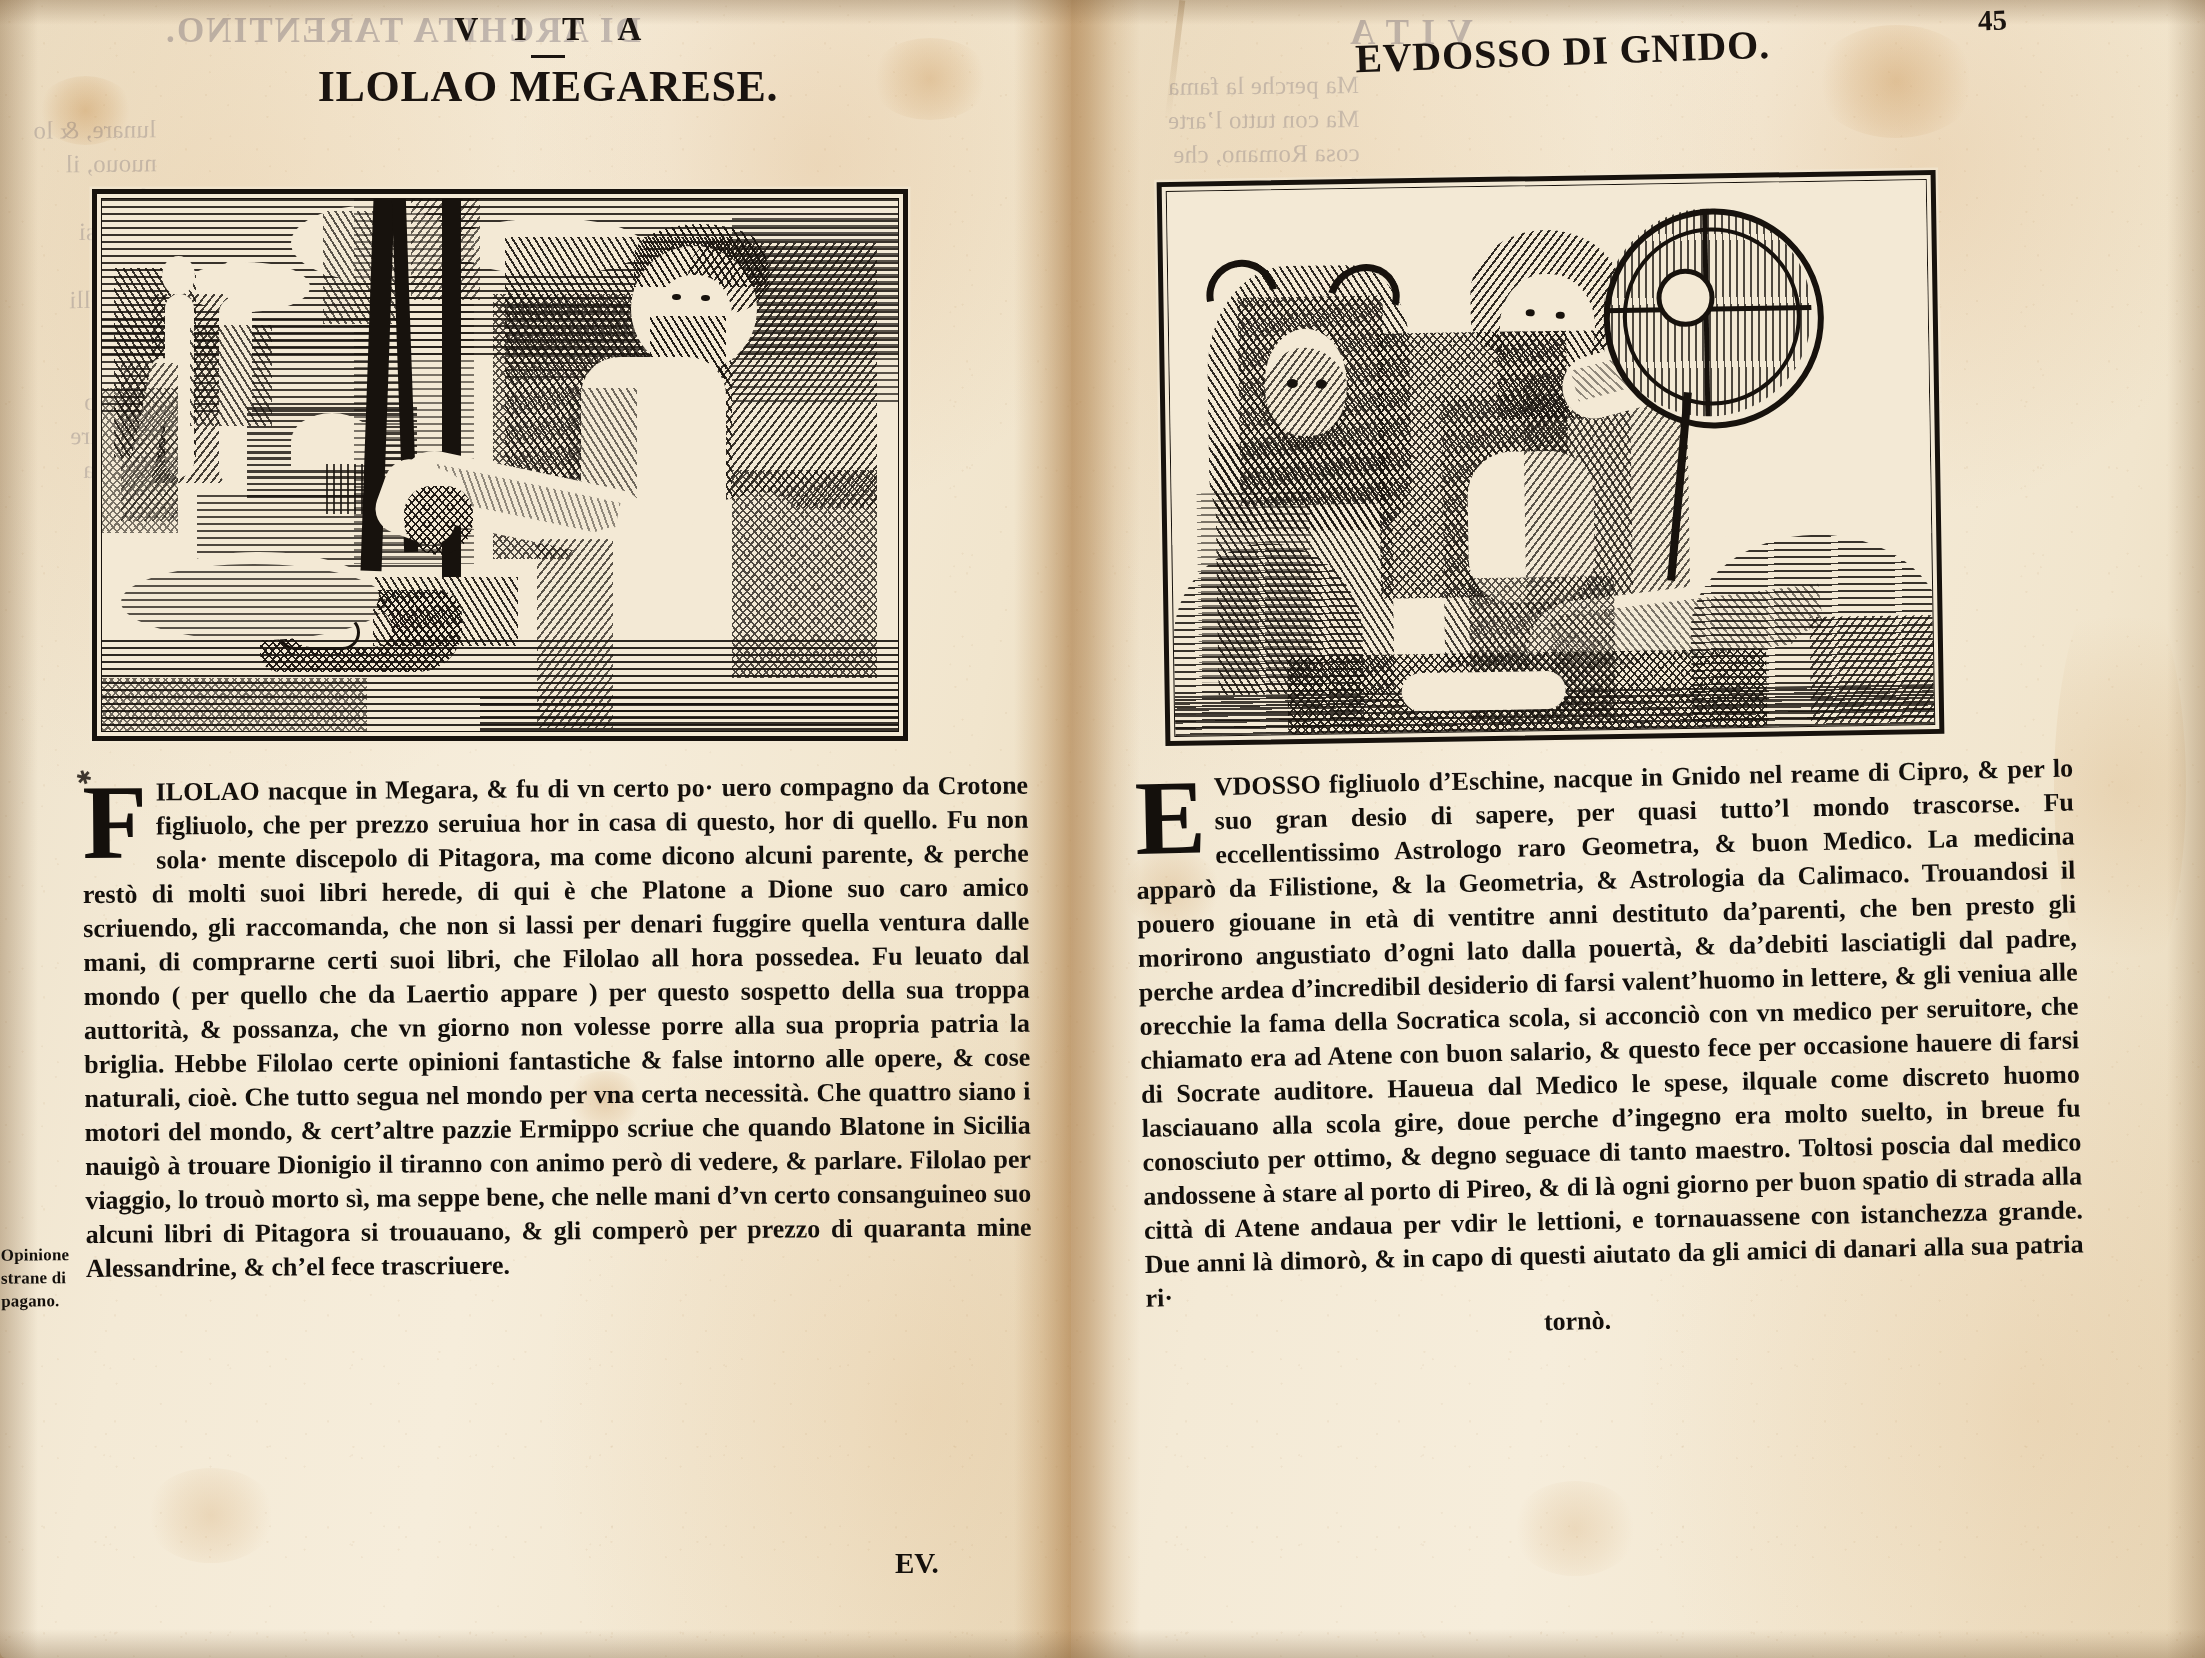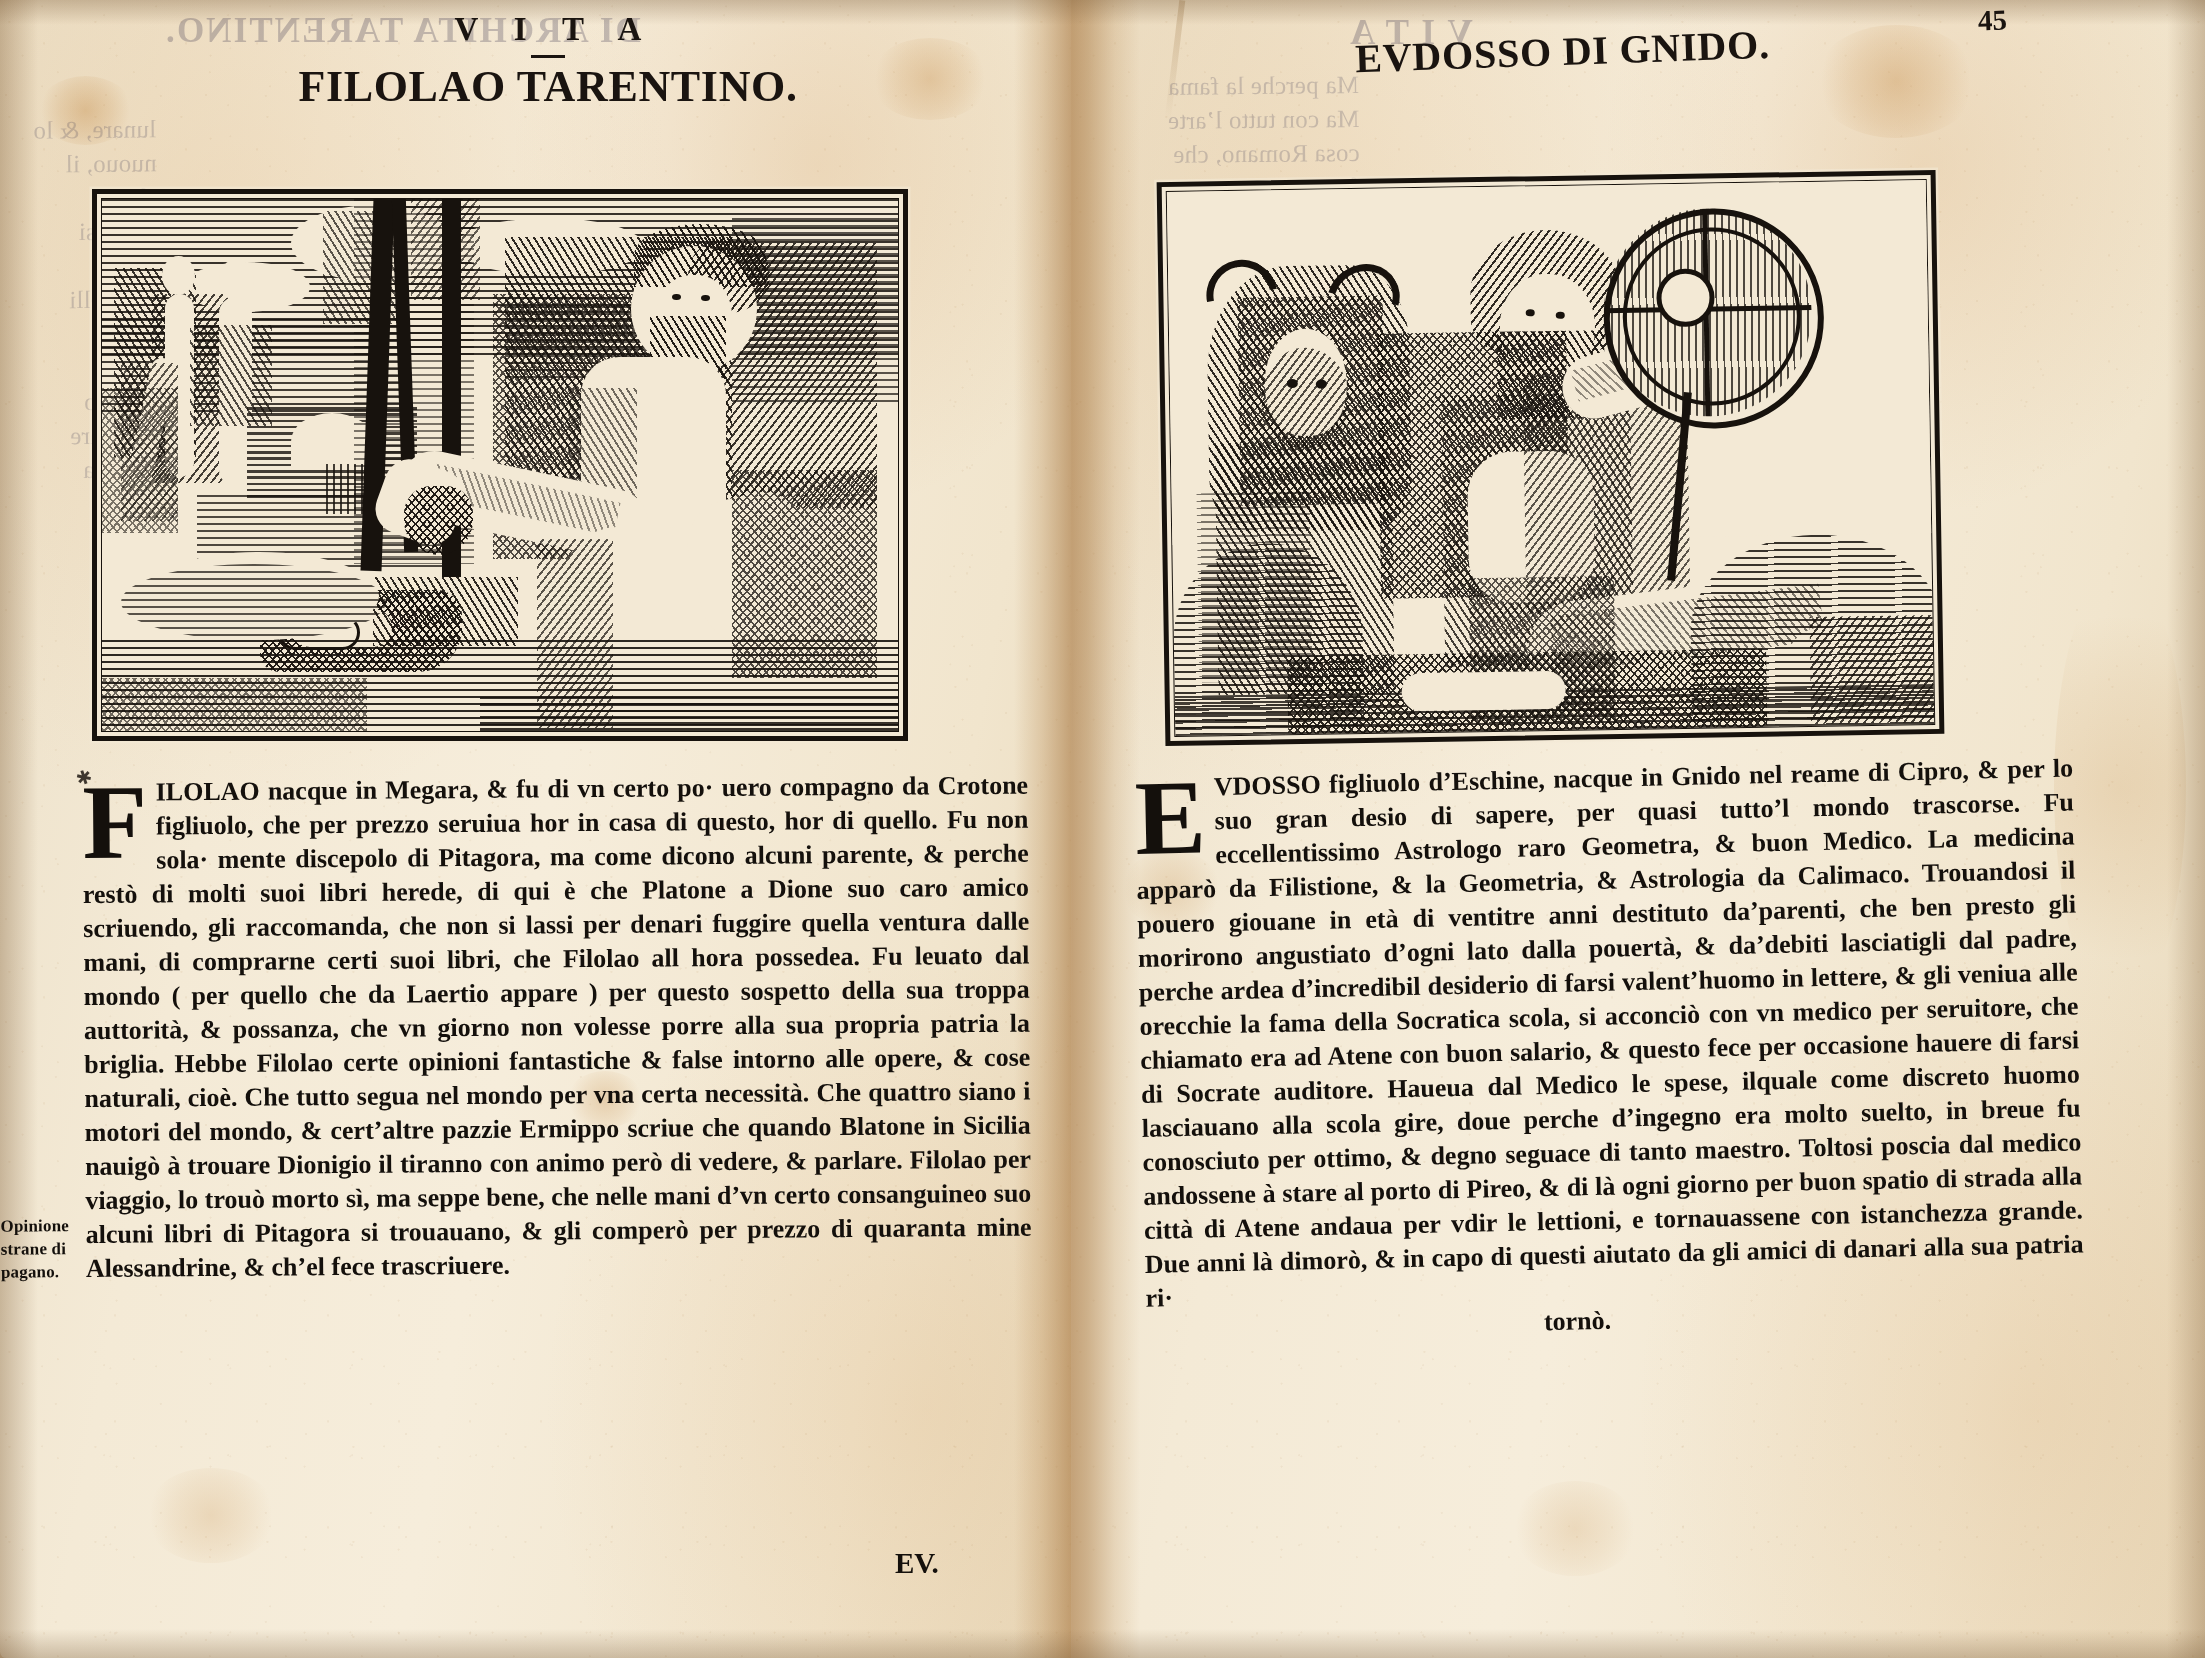--- a/index.html
+++ b/index.html
@@ -309,21 +309,21 @@
 chica, &amp; le
 le Piramidi</div>
 
   <div class="inkblot" style="left:76px;top:766px;">✱</div>
 
   <div class="page page-left">
 
     <div class="runhead" style="position:absolute;left:50px;top:11.3px;width:832px;">
       <div class="vita-word">V I T A</div>
       <div class="vita-rule"></div>
-      <div class="vita-sub">FILOLAO TARENTINO.</div>
+      <div class="vita-sub">ILOLAO MEGARESE.</div>
     </div>
 
     <div class="cut-frame" style="left:10px;top:189px;width:806px;height:542px;">
       <div class="cut-inner">
         <div class="cut-art">
 
           <div class="hatch-h" style="left:0;top:0;width:806px;height:158px;opacity:.85;"></div>
           <div class="blank" style="left:189px;top:6.3px;width:164px;height:76px;border-radius:50%;"></div>
           <div class="blank" style="left:353px;top:19px;width:189px;height:57px;border-radius:50%;"></div>
           <div class="blank" style="left:82px;top:63px;width:126px;height:50px;border-radius:50%;"></div>
@@ -391,21 +391,21 @@
           <div class="blank" style="left:38px;top:353px;width:239px;height:88px;border-radius:50%;"></div>
           <div class="hatch-h" style="left:19px;top:365px;width:265px;height:76px;opacity:.7;border-radius:50%;"></div>
           <div class="hatch-h2" style="left:378px;top:498px;width:428px;height:50px;opacity:.85;"></div>
         </div>
       </div>
     </div>
 
     <div class="col col-left skew-l">
       <span class="dropcap">F</span>
       <p>ILOLAO nacque in Megara, &amp; fu di vn certo po· uero compagno da Crotone figliuolo, che per prezzo seruiua hor in casa di questo, hor di quello. Fu non sola· mente discepolo di Pitagora, ma come dicono alcuni parente, &amp; perche restò di molti suoi libri herede, di qui è che Platone a Dione suo caro amico scriuendo, gli raccomanda, che non si lassi per denari fuggire quella ventura dalle mani, di comprarne certi suoi libri, che Filolao all hora possedea. Fu leuato dal mondo ( per quello che da Laertio appare ) per questo sospetto della sua troppa auttorità, &amp; possanza, che vn giorno non volesse porre alla sua propria patria la briglia. Hebbe Filolao certe opinioni fantastiche &amp; false intorno alle opere, &amp; cose naturali, cioè. Che tutto segua nel mondo per vna certa necessità. Che quattro siano i motori del mondo, &amp; cert’altre pazzie Ermippo scriue che quando Blatone in Sicilia nauigò à trouare Dionigio il tiranno con animo però di vedere, &amp; parlare. Filolao per viaggio, lo trouò morto sì, ma seppe bene, che nelle mani d’vn certo consanguineo suo alcuni libri di Pitagora si trouauano, &amp; gli comperò per prezzo di quaranta mine Alessandrine, &amp; ch’el fece trascriuere.</p>
-      <div class="marginal" style="top:438px;">Opinione strane di pagano.</div>
+      <div class="marginal" style="top:467px;">Opinione strane di pagano.</div>
     </div>
 
     <div class="catchword" style="left:813px;top:1547px;">EV.</div>
   </div>
 
   <div class="page page-right">
 
     <div class="runhead head-right" style="position:absolute;left:57px;top:28px;width:743px;">EVDOSSO DI GNIDO.</div>
 
     <div class="folio" style="left:844px;top:3.8px;">45</div>

